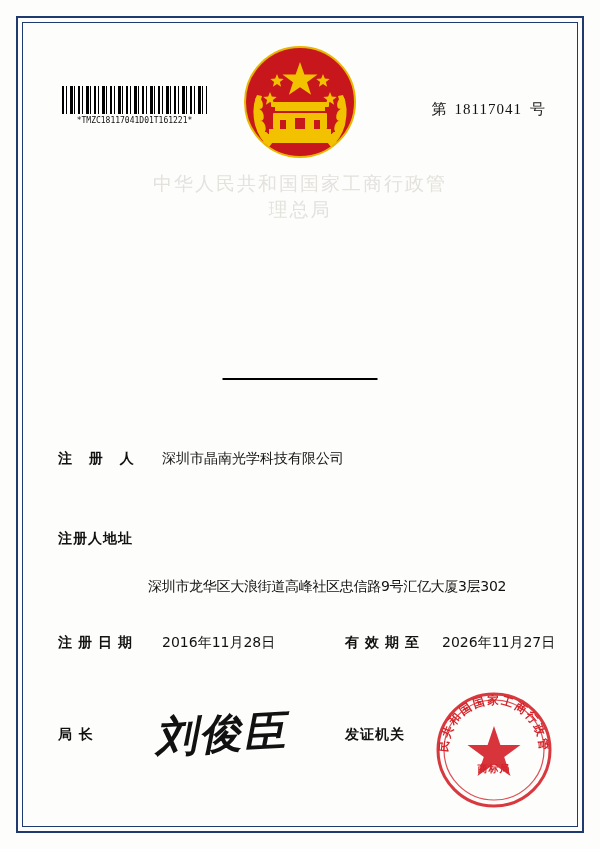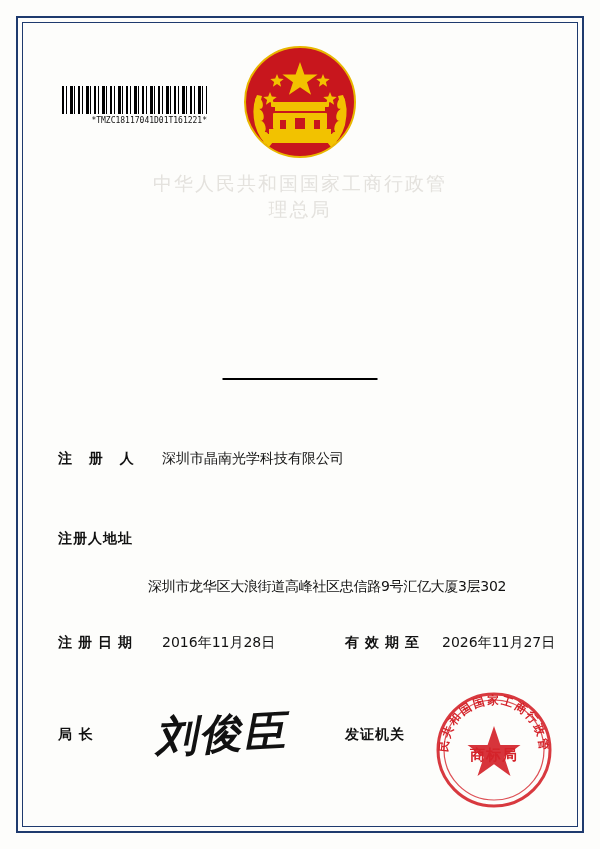--- a/index.html
+++ b/index.html
@@ -73,21 +73,20 @@
         #000 8px, #000 11px, #fff 11px, #fff 12px,
         #000 12px, #000 13px, #fff 13px, #fff 16px);
   }
   .barcode-text {
     font-family: "DejaVu Sans Mono", monospace;
     font-size: 8px;
     letter-spacing: 0px;
     margin-top: 2px;
     color: #111;
     white-space: nowrap;
-    text-align: right;
   }
 
   
   .reg-number {
     position: absolute;
     right: 55px;
     top: 100px;
     font-size: 15px;
     color: #111;
     white-space: nowrap;
@@ -204,24 +203,24 @@
   .seal {
     position: absolute;
     left: 432px;
     top: 688px;
     width: 124px;
     height: 124px;
   }
   .seal-text-center {
     position: absolute;
     left: 0; right: 0;
-    top: 58px;
+    top: 74px;
     text-align: center;
     color: #d4232a;
-    font-size: 15px;
+    font-size: 10px;
     font-weight: bold;
     letter-spacing: 1px;
     font-family: "DejaVu Sans", sans-serif;
   }
 </style>
 </head>
 <body>
 
 <div class="certificate">
 
@@ -278,20 +277,23 @@
         <rect x="82" y="94" width="4" height="9"></rect>
       </g>
     </svg>
   </div>
 
   <div class="barcode-block">
     <div class="barcode-bars"></div>
     <div class="barcode-text">*TMZC18117041D01T161221*</div>
   </div>
 
+  <div class="reg-number">
+    <span>第</span><span class="num">18117041</span><span>号</span>
+  </div>
 
 
   <div class="trademark-underline"></div>
 
   <div class="field row-registrant">
     <span class="field-label">注 册 人</span>
     <span class="field-value">深圳市晶南光学科技有限公司</span>
   </div>
 
   <div class="field row-address">

